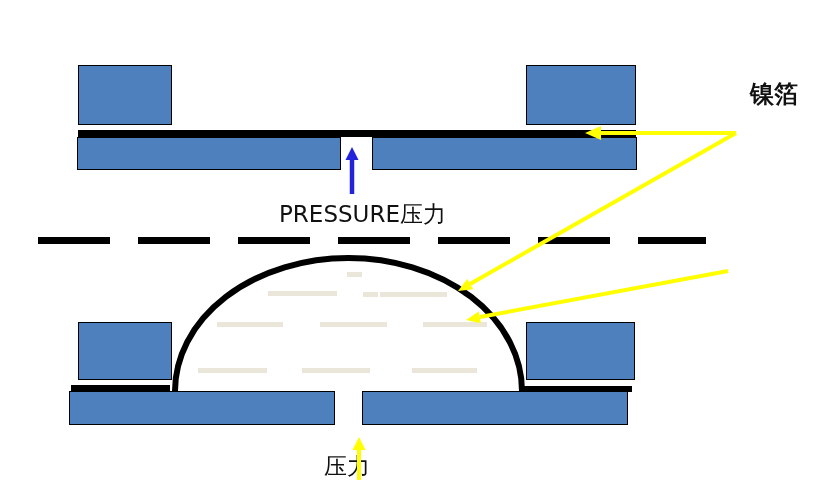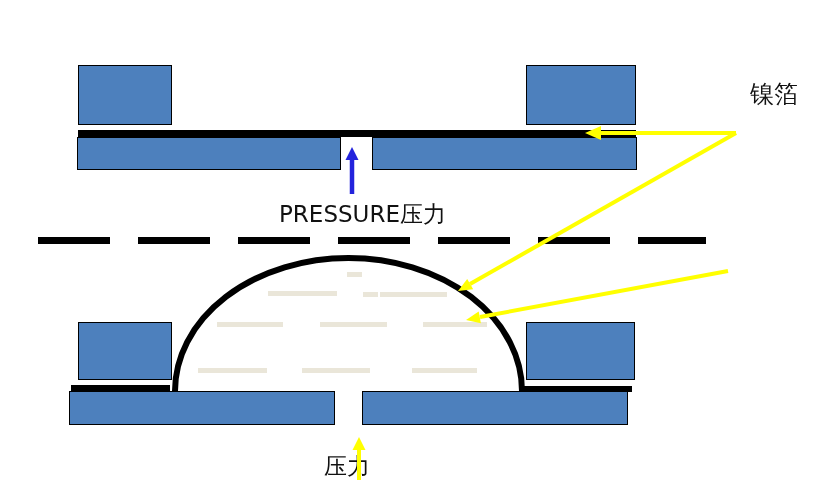--- a/index.html
+++ b/index.html
@@ -81,21 +81,21 @@
   <div class="liq" style="left:268px;top:291px;width:69px;"></div>
   <div class="liq" style="left:363px;top:292px;width:15px;"></div>
   <div class="liq" style="left:380px;top:292px;width:67px;"></div>
   <div class="liq" style="left:217px;top:322px;width:66px;"></div>
   <div class="liq" style="left:320px;top:322px;width:67px;"></div>
   <div class="liq" style="left:423px;top:322px;width:64px;"></div>
   <div class="liq" style="left:198px;top:368px;width:69px;"></div>
   <div class="liq" style="left:302px;top:368px;width:68px;"></div>
   <div class="liq" style="left:412px;top:368px;width:65px;"></div>
 
-  <div class="lbl lbl-cn" style="left:750px;top:82px;">镍箔</div>
+  <div class="lbl lbl-cn" style="left:750px;top:82px;font-weight:bold;">镍箔</div>
   <div class="lbl" style="left:324px;top:455px;">压力</div>
 
   <svg class="overlay" width="816" height="484" viewBox="0 0 816 484">
 
     <path class="dome" d="M 175 391 A 173.5 133 0 0 1 522 391"></path>
 
     <g>
       <line class="blue-ln" x1="352" y1="194" x2="352" y2="158"></line>
       <polygon class="blue-hd" points="352,147 345.5,160 358.5,160"></polygon>
     </g>

